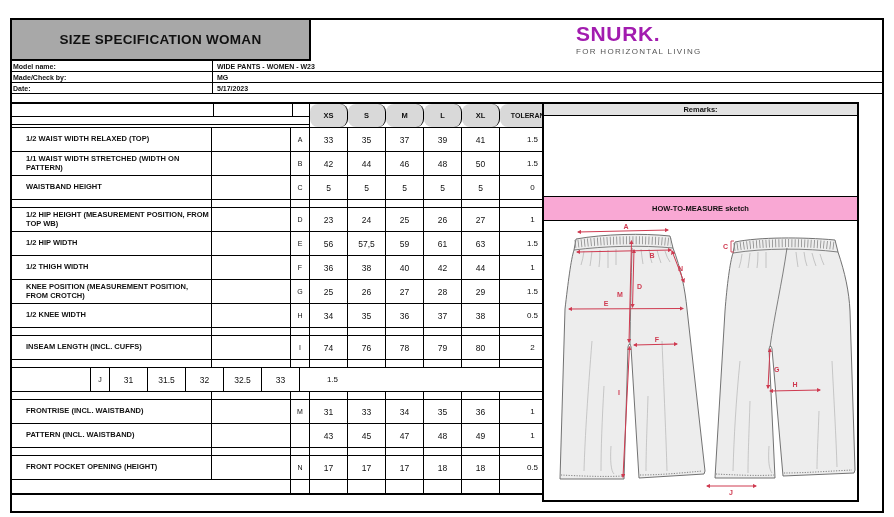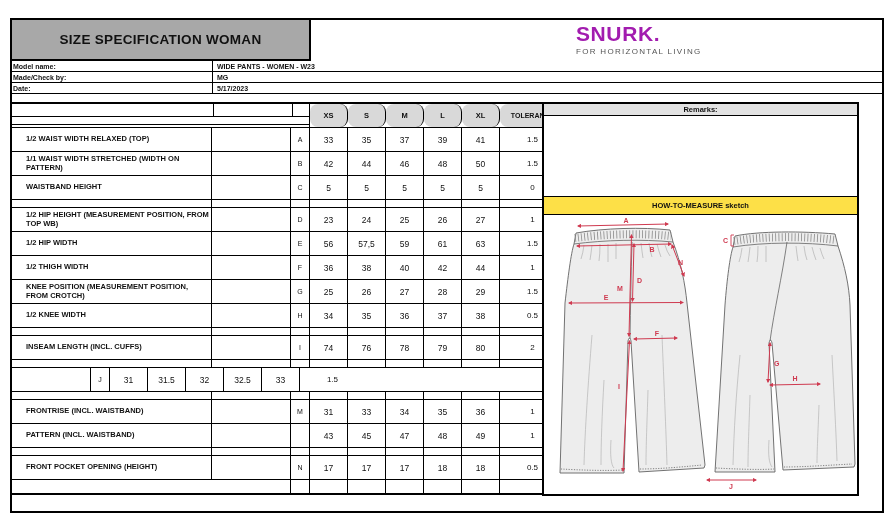--- a/index.html
+++ b/index.html
@@ -46,23 +46,23 @@
         display:flex;align-items:center;justify-content:center;
         border-right:1px solid #000;box-sizing:border-box;border-radius:8px;}
   .hcell.tol{width:65px;border-right:none;font-size:7px;}
 
   
   #remarks-panel{position:absolute;left:542px;top:102px;width:317px;}
   .rhead{height:14px;border:2px solid #000;border-bottom:1px solid #000;background:#e2e2e2;
         display:flex;align-items:center;justify-content:center;
         font-size:7.5px;font-weight:bold;box-sizing:border-box;}
   .rbody{height:80px;border-left:2px solid #000;border-right:2px solid #000;box-sizing:border-box;background:#fff;}
-  .shead{height:19px;border:1px solid #000;border-left:2px solid #000;border-right:2px solid #000;
+  .shead{height:25px;border:1px solid #000;border-left:2px solid #000;border-right:2px solid #000;
         display:flex;align-items:center;justify-content:center;
-        font-size:7.5px;font-weight:bold;box-sizing:border-box;background:#fde047;}
+        font-size:7.5px;font-weight:bold;box-sizing:border-box;background:#f9a8d4;}
   .sbody{height:281px;border-left:2px solid #000;border-right:2px solid #000;border-bottom:2px solid #000;
         box-sizing:border-box;background:#fff;}
 
   
   .body{fill:#ededed;stroke:#636363;stroke-width:.9;}
   .ln{fill:none;stroke:#636363;stroke-width:.8;}
   .elastic{fill:none;stroke:#8a8a8a;stroke-width:8;stroke-dasharray:.8 2.4;}
   .gather{fill:none;stroke:#9a9a9a;stroke-width:.5;}
   .crease{fill:none;stroke:#ababab;stroke-width:.6;}
   .stitch{fill:none;stroke:#666;stroke-width:.8;stroke-dasharray:1.2 1.4;}

